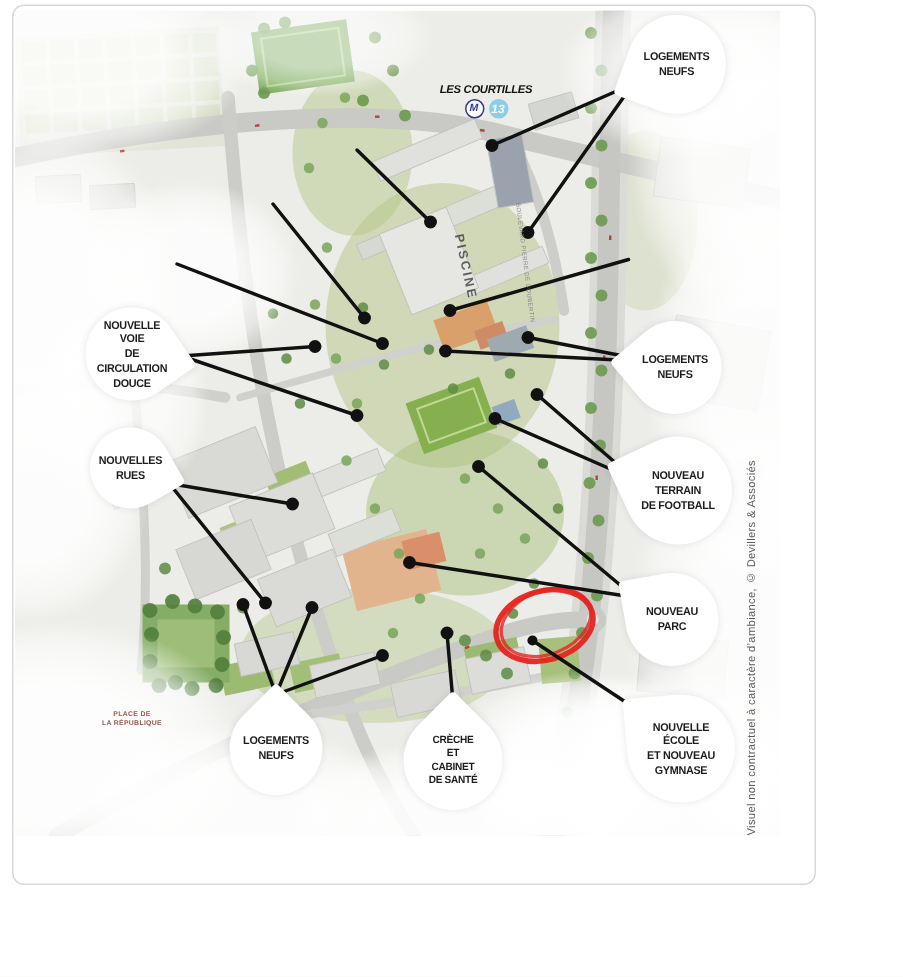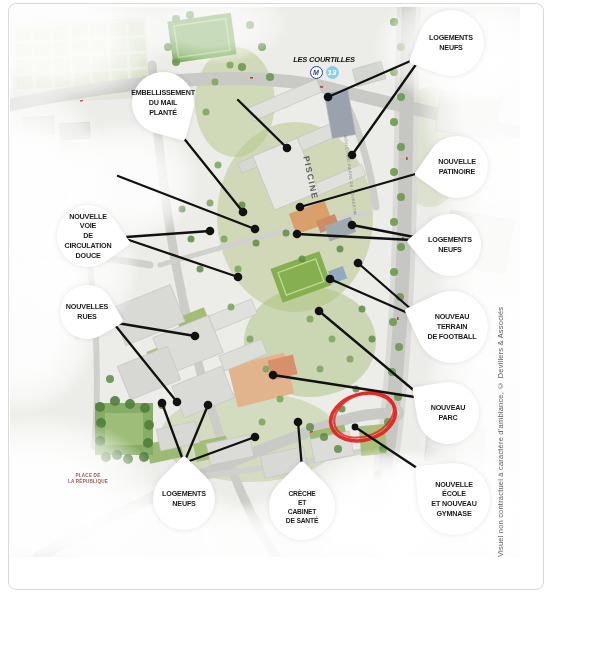--- a/index.html
+++ b/index.html
@@ -344,26 +344,20 @@
           <div class="metro-logo">M</div>
           <div class="line-badge">13</div>
         </div>
       </div>
       <div class="piscine-label">PISCINE</div>
       <div class="street-label">BOULEVARD PIERRE DE COUBERTIN</div>
       <div class="place-label">PLACE DE
 LA RÉPUBLIQUE</div>
       <div class="credit-vertical">Visuel non contractuel à caractère d’ambiance, © Devillers &amp; Associés</div>
 
-      <div class="pin" style="left:122px;top:65px;width:62px;height:62px">
-        <div class="pin-shape" style="transform:rotate(-75deg)"></div>
-        <div class="pin-label">EMBELLISSEMENT
-DU MAIL
-PLANTÉ</div>
-      </div>
       <div class="pin" style="left:47px;top:198px;width:62px;height:62px">
         <div class="pin-shape" style="transform:rotate(-125deg)"></div>
         <div class="pin-label">NOUVELLE VOIE
 DE CIRCULATION
 DOUCE</div>
       </div>
       <div class="pin" style="left:50px;top:278px;width:54px;height:54px">
         <div class="pin-shape" style="transform:rotate(-120deg)"></div>
         <div class="pin-label">NOUVELLES
 RUES</div>
@@ -394,25 +388,20 @@
       <div class="pin" style="left:406px;top:284px;width:72px;height:72px">
         <div class="pin-shape" style="transform:rotate(65deg)"></div>
         <div class="pin-label">NOUVEAU TERRAIN
 DE FOOTBALL</div>
       </div>
       <div class="pin" style="left:409px;top:207px;width:62px;height:62px">
         <div class="pin-shape" style="transform:rotate(50deg)"></div>
         <div class="pin-label">LOGEMENTS
 NEUFS</div>
       </div>
-      <div class="pin" style="left:416px;top:129px;width:62px;height:62px">
-        <div class="pin-shape" style="transform:rotate(35deg)"></div>
-        <div class="pin-label">NOUVELLE
-PATINOIRE</div>
-      </div>
       <div class="pin" style="left:408px;top:3px;width:66px;height:66px">
         <div class="pin-shape" style="transform:rotate(20deg)"></div>
         <div class="pin-label">LOGEMENTS
 NEUFS</div>
       </div>
 
     </div>
 
   </div>
 </div>

